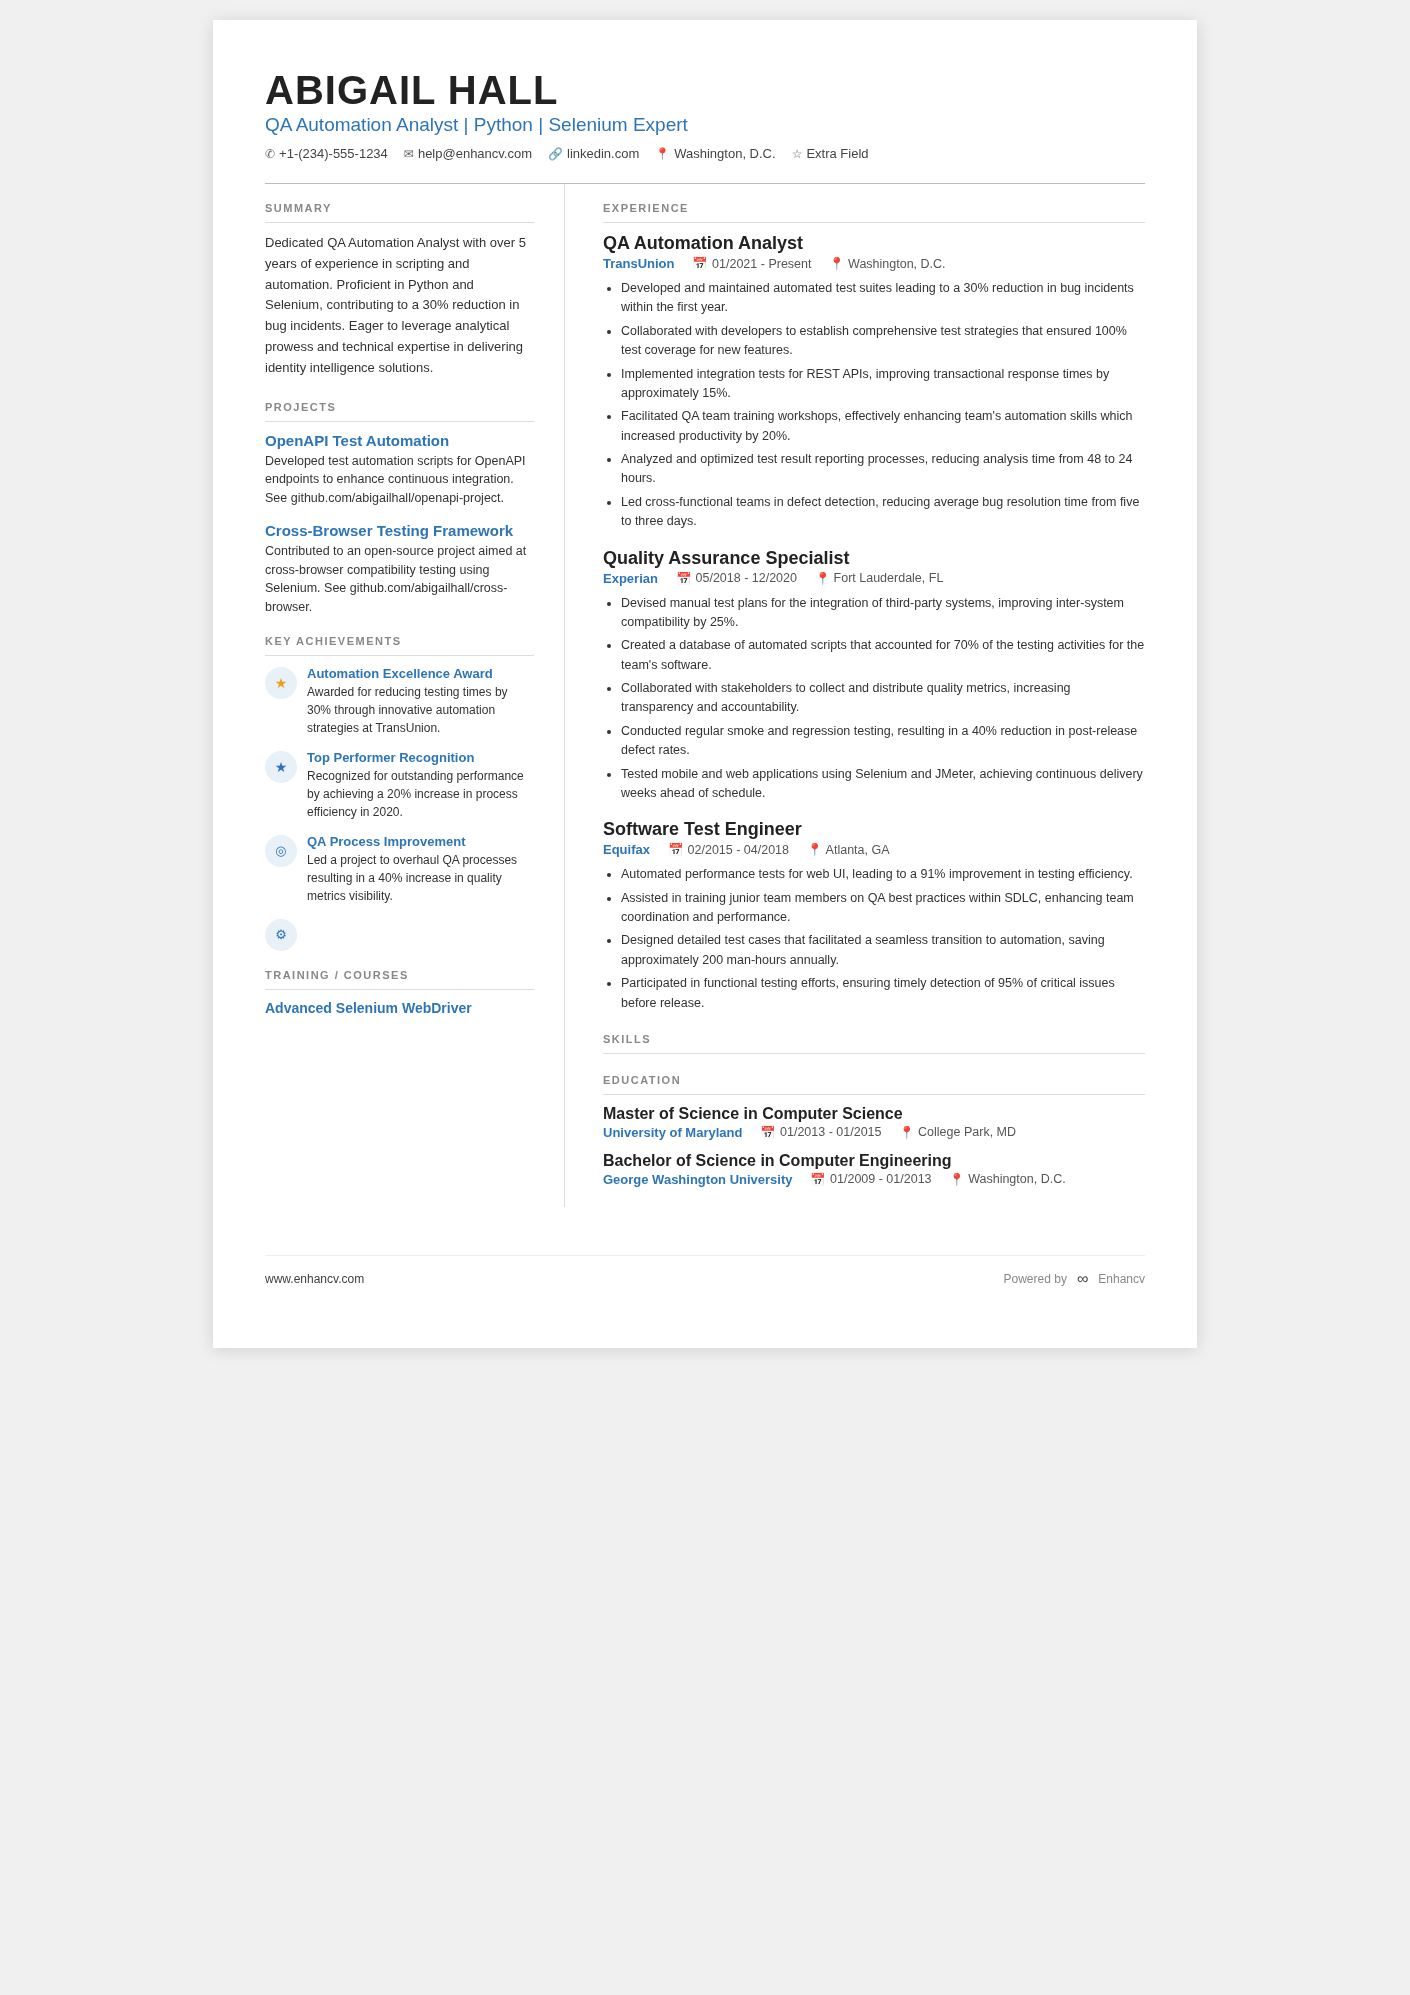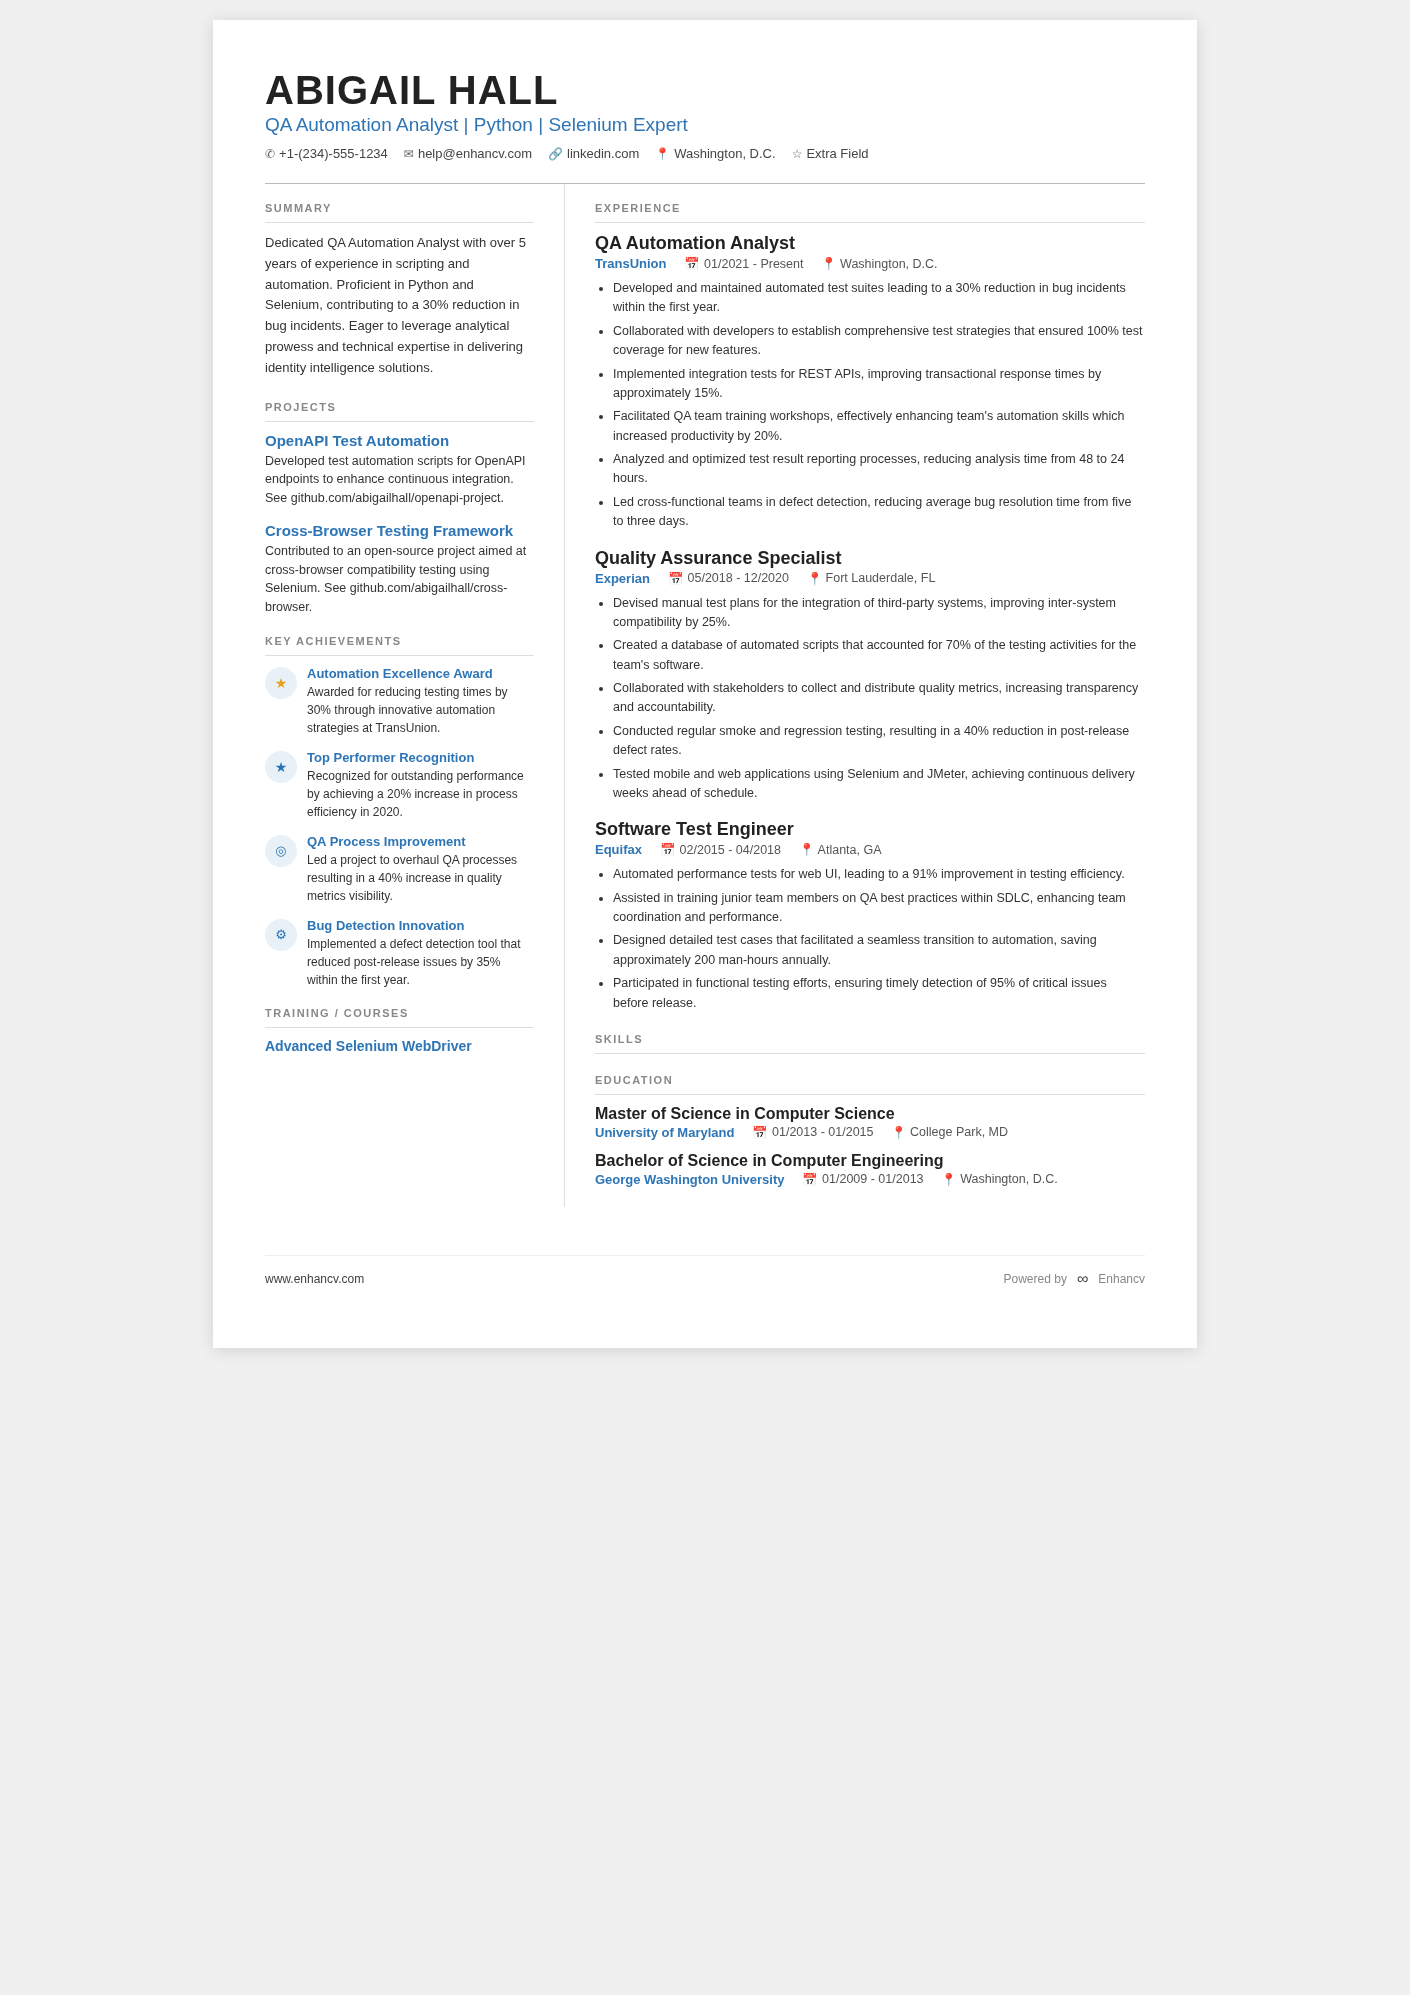--- a/index.html
+++ b/index.html
@@ -51,21 +51,21 @@
       color: #666;
       font-size: 12px;
     }
     .divider {
       border: none;
       border-top: 1px solid #bbb;
       margin-bottom: 0;
     }
     .two-col {
       display: flex;
-      gap: 0;
+      gap: 8px;
     }
     .left-col {
       width: 300px;
       min-width: 300px;
       padding-right: 30px;
       border-right: 1px solid #ddd;
       padding-top: 18px;
     }
     .right-col {
       flex: 1;
@@ -344,24 +344,20 @@
           <div>
             <div class="achievement-title">QA Process Improvement</div>
             <div class="achievement-desc">Led a project to overhaul QA processes resulting in a 40% increase in quality metrics visibility.</div>
           </div>
         </div>
 
         <div class="achievement-item">
           <div class="achievement-icon-wrap">
             <span class="achievement-icon" style="color:#2e75b6; font-size:13px;">⚙</span>
           </div>
-          <div>
-            <div class="achievement-title">Bug Detection Innovation</div>
-            <div class="achievement-desc">Implemented a defect detection tool that reduced post-release issues by 35% within the first year.</div>
-          </div>
         </div>
       </div>
 
       <div class="section-block">
         <div class="section-label">TRAINING / COURSES</div>
         <hr class="section-divider">
         <div>
           <div class="training-title">Advanced Selenium WebDriver</div>
         </div>
       </div>

